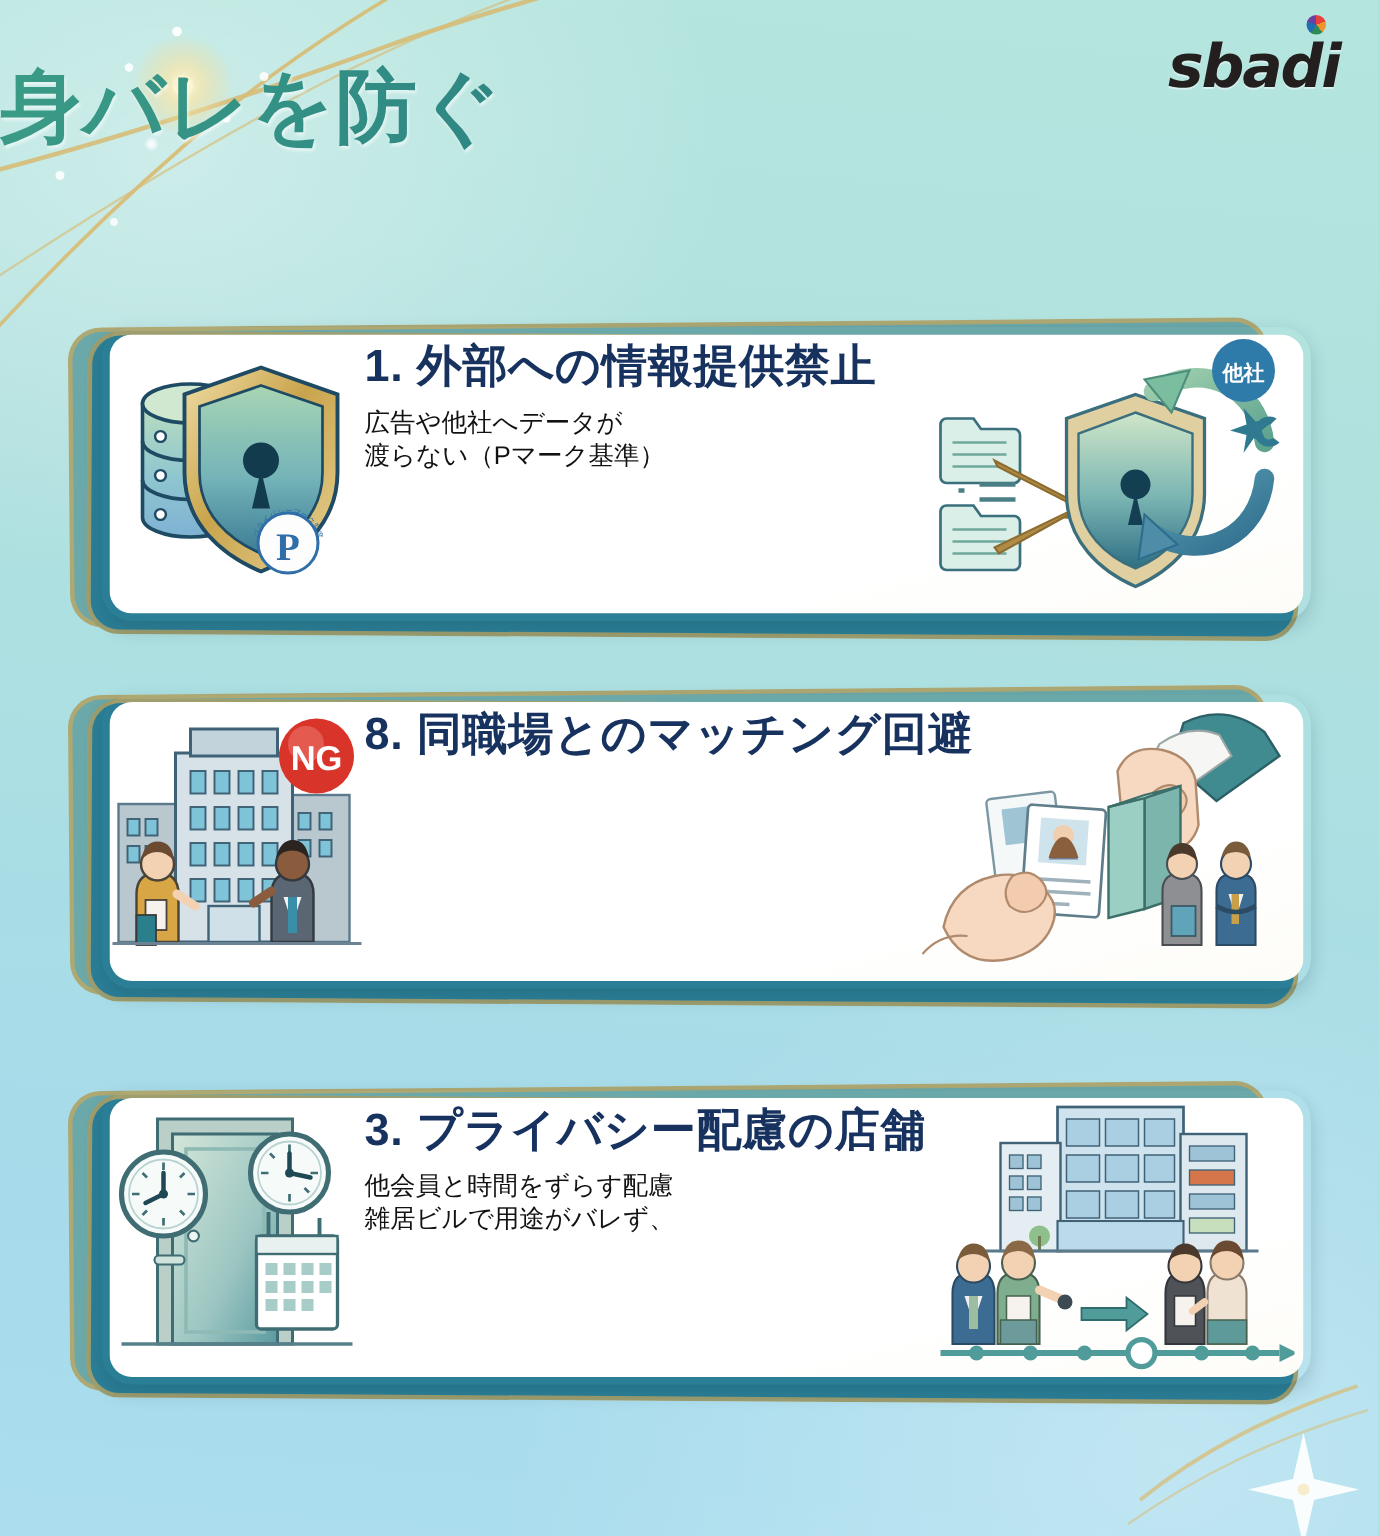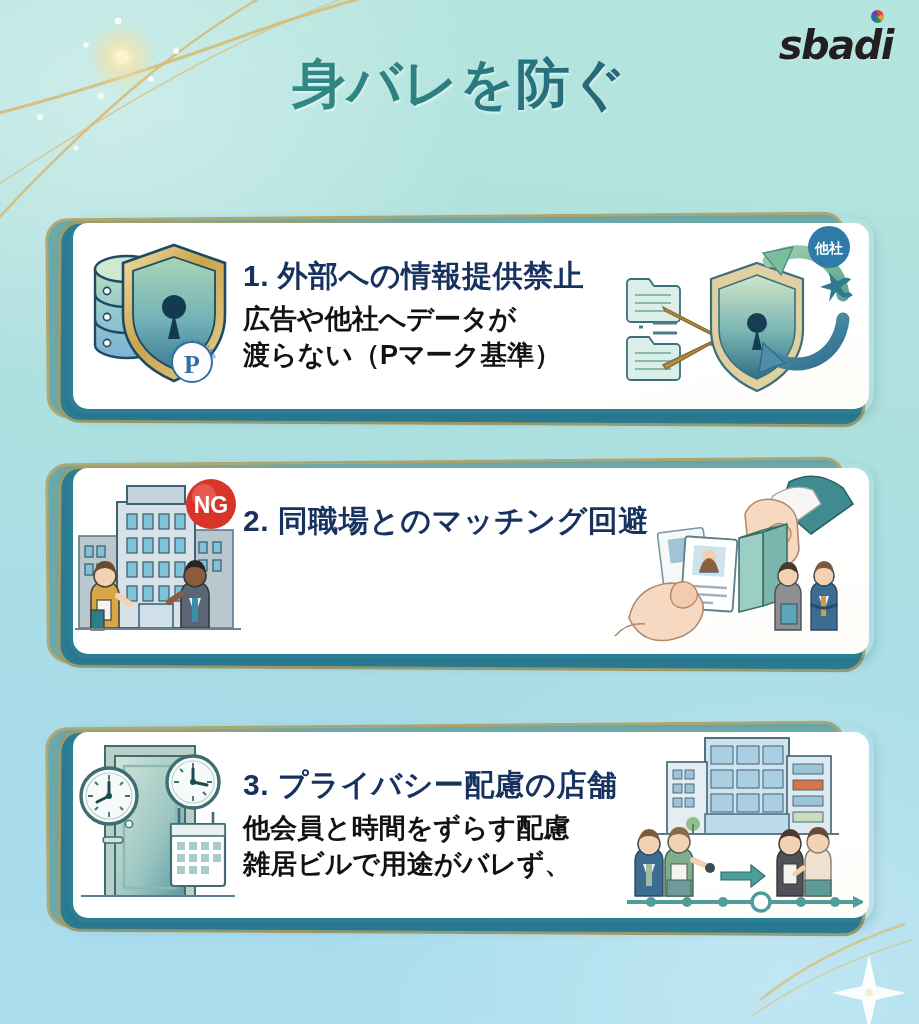--- a/index.html
+++ b/index.html
@@ -38,22 +38,21 @@
     font-family:"DejaVu Sans",sans-serif;
     text-shadow:0 1px 0 rgba(255,255,255,.45);
   }
   #logo-dot {
     position:absolute; right:9px; top:-12px;
     width:13px; height:13px; border-radius:50%;
     background:conic-gradient(#e8403a 0deg 70deg,#f0932b 70deg 140deg,#2e8b57 140deg 210deg,#1f6fb2 210deg 290deg,#6a3fa0 290deg 360deg);
   }
 
   #title {
-    position:absolute; left:0; top:52px; width:919px;
-    text-align:center;
+    position:absolute; left:0; top:40px; width:919px;
     font-size:54px; line-height:1.17; font-weight:bold;
     letter-spacing:1px;
     background:linear-gradient(100deg,#3a9b86 0%,#339085 22%,#2b7f81 48%,#235f77 72%,#1a3f63 100%);
     -webkit-background-clip:text; background-clip:text;
     color:transparent; -webkit-text-fill-color:transparent;
     filter:drop-shadow(1px 2px 1px rgba(255,255,255,.55));
   }
   #title .line { display:block; }
 
   
@@ -78,30 +77,30 @@
       linear-gradient(165deg,#ffffff 0%,#ffffff 72%,#fdfcf7 100%),
       linear-gradient(135deg,#d4b15f 0%,#f0dda4 18%,#c39a42 40%,#efe2b0 62%,#c9a css 80%,#b8903a 100%);
     background-origin:border-box;
     background-clip:padding-box,border-box;
     box-shadow:0 5px 12px rgba(30,70,80,.22);
     overflow:hidden;
   }
   .card-inner { position:absolute; inset:0; display:flex; }
 
   .card-art { position:relative; flex:0 0 170px; }
-  .card-text { position:relative; flex:1; padding-top:36px; }
+  .card-text { position:relative; flex:1; padding-top:5px; }
 
   .card-title {
     font-size:30px; font-weight:bold; color:#17325f;
     letter-spacing:.5px; line-height:1.1;
     white-space:nowrap;
   }
   .card-body {
     margin-top:10px;
-    font-size:27px; font-weight:bold; color:#121212;
+    font-size:17px; font-weight:normal; color:#121212;
     line-height:1.32; letter-spacing:0px;
   }
   .card-body .bl { display:block; white-space:nowrap; }
 
   .card-art-right {
     position:absolute; right:6px; top:0; width:250px; height:100%;
     pointer-events:none;
   }
 </style>
 </head>
@@ -360,21 +359,21 @@
           <line x1="2" y1="161" x2="168" y2="161" stroke="#6b8392" stroke-width="2"></line>
           <g>
             <circle cx="138" cy="36" r="25" fill="#d8342a"></circle>
             <circle cx="131" cy="28" r="12" fill="#ef7a6e" opacity=".55"></circle>
             <text x="138" y="45" font-size="23" font-weight="bold" fill="#fff" text-anchor="middle" font-family="'Liberation Sans',sans-serif">NG</text>
           </g>
         </svg>
       </div>
 
       <div class="card-text">
-        <div class="card-title">2. 同職場とのマッチング回避</div>
+        <div class="card-title">8. 同職場とのマッチング回避</div>
       </div>
 
       <div class="card-art-right">
         <svg width="250" height="186" viewBox="0 0 250 186">
 
           <g>
             <path d="M176,14 q28,-14 54,6 l10,16 -42,30 -30,-26 Z" fill="#3f8b90" stroke="#2c5f66" stroke-width="1.6"></path>
             <path d="M160,28 q20,-14 40,-6 l8,14 -34,24 -20,-20 Z" fill="#f6f6f4" stroke="#9aa6a6" stroke-width="1.4"></path>
             <path d="M132,46 q8,-18 30,-14 q18,4 22,20 l2,30 q-4,16 -22,18 q-18,2 -28,-12 Z" fill="#f7d8c0" stroke="#b08a6c" stroke-width="1.6"></path>
             <path d="M156,60 q10,-8 18,-2 q7,6 2,14 q-6,8 -14,4 q-8,-5 -6,-16 Z" fill="#f3cbaf" stroke="#b08a6c" stroke-width="1.4"></path>

